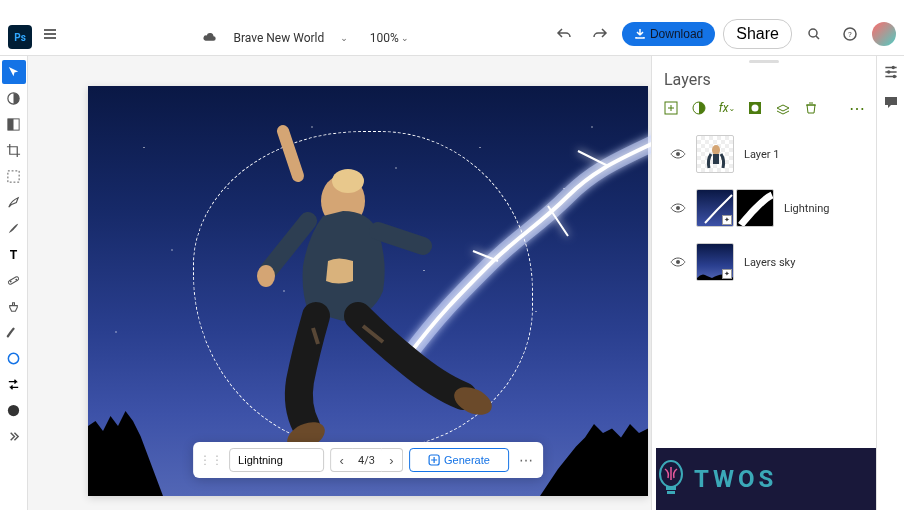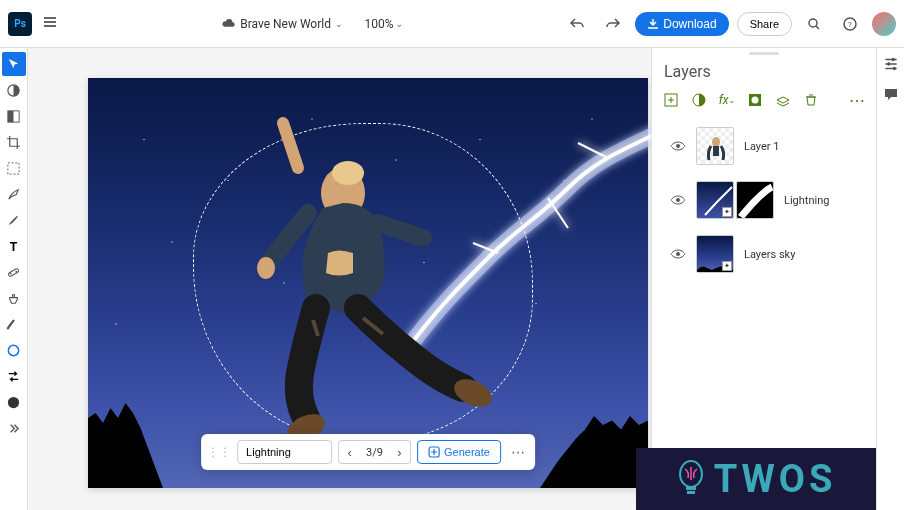--- a/index.html
+++ b/index.html
@@ -1,30 +1,30 @@
 <!DOCTYPE html>
 <html><head>
 <meta charset="utf-8">
 <style>
 *{box-sizing:border-box;margin:0;padding:0}
 body{font-family:-apple-system,BlinkMacSystemFont,"Segoe UI",Roboto,sans-serif;font-size:12px;color:#333;background:#f5f5f5;overflow:hidden}
 .app{width:904px;height:510px;background:#fff;display:flex;flex-direction:column}
-.topbar{height:48px;border-bottom:1px solid #e0e0e0;display:flex;align-items:center;padding:17px 8px;gap:6px;background:#fff}
+.topbar{height:56px;border-bottom:1px solid #e0e0e0;display:flex;align-items:flex-end;padding:6px 8px;gap:6px;background:#fff}
 .logo{width:24px;height:24px;background:#001e36;border-radius:4px;display:flex;align-items:center;justify-content:center;color:#31a8ff;font-weight:bold;font-size:10px}
 .menu-icon{cursor:pointer;padding:4px}
 .menu-icon svg{width:16px;height:16px}
 .topbar-center{flex:1;display:flex;justify-content:center;align-items:center;gap:6px}
-.doc-title{display:flex;align-items:center;gap:4px;cursor:pointer;padding:4px 8px;border-radius:4px}
+.doc-title{display:flex;align-items:center;gap:16px;cursor:pointer;padding:4px 8px;border-radius:4px}
 .cloud-icon{width:14px;height:14px}
 .cv{font-size:9px;color:#666}
 .zoom{display:flex;align-items:center;gap:2px;padding:4px 8px;cursor:pointer}
 .topbar-right{display:flex;align-items:center;gap:8px}
 .tbtn{width:28px;height:28px;display:flex;align-items:center;justify-content:center;cursor:pointer;border-radius:4px}
-.download-btn{background:#1473e6;color:#ffffff;padding:5px 12px;border-radius:14px;border:none;cursor:pointer;display:flex;align-items:center;gap:4px;font-size:12px}
-.share-btn{background:#fff;border:1px solid #ccc;padding:5px 12px;border-radius:14px;cursor:pointer;font-size:11px}
+.download-btn{background:#1473e6;color:#0f172a;padding:5px 12px;border-radius:14px;border:none;cursor:pointer;display:flex;align-items:center;gap:4px;font-size:12px}
+.share-btn{background:#fff;border:1px solid #ccc;padding:5px 12px;border-radius:14px;cursor:pointer;font-size:16px}
 .avatar{width:24px;height:24px;border-radius:50%;background:linear-gradient(135deg,#ff6b6b,#4ecdc4);cursor:pointer}
 .body{flex:1;display:flex;overflow:hidden}
 .toolbar{width:28px;background:#fff;border-right:1px solid #e0e0e0;display:flex;flex-direction:column;align-items:center;padding-top:4px;gap:2px}
 .tool{width:24px;height:24px;display:flex;align-items:center;justify-content:center;cursor:pointer;border-radius:2px;color:#555}
 .tool.active{background:#1473e6;color:#fff}
 .tool svg{width:15px;height:15px}
 .tool.circ{color:#1473e6}
 .tool.dark{color:#000}
 .canvas-area{flex:1;background:#f5f5f5;position:relative;overflow:hidden}
 .canvas{position:absolute;left:60px;top:30px;width:560px;height:410px;background:linear-gradient(180deg,#0a1845 0%,#162968 30%,#2a3f8f 60%,#3d52a8 80%,#5266b5 100%);box-shadow:0 2px 8px rgba(0,0,0,0.15)}
@@ -34,21 +34,21 @@
 .tree-l{position:absolute;bottom:0;left:0;width:150px;height:100px;background:#000;clip-path:polygon(0 100%,0 30%,5% 25%,10% 35%,15% 20%,20% 30%,25% 15%,30% 25%,35% 40%,40% 60%,50% 100%)}
 .tree-r{position:absolute;bottom:0;right:0;width:180px;height:90px;background:#000;clip-path:polygon(100% 100%,100% 25%,95% 30%,90% 20%,85% 35%,80% 25%,75% 30%,70% 20%,65% 35%,60% 45%,50% 70%,40% 100%)}
 .selection{position:absolute;top:45px;left:105px;width:340px;height:320px;border:1px dashed #fff;border-radius:50% 45% 48% 50% / 42% 50% 45% 55%}
 .person{position:absolute;top:30px;left:100px;width:320px;height:345px}
 .gen-bar{position:absolute;bottom:18px;left:50%;transform:translateX(-50%);background:#fff;border-radius:6px;padding:6px;display:flex;align-items:center;gap:6px;box-shadow:0 2px 12px rgba(0,0,0,0.2)}
 .gen-input{border:1px solid #ccc;border-radius:4px;padding:5px 8px;width:95px;font-size:11px;outline:none}
 .nav-btn{border:1px solid #ccc;background:#fff;width:22px;height:24px;cursor:pointer;display:flex;align-items:center;justify-content:center;font-size:13px;color:#555}
 .nav-btn:first-of-type{border-radius:4px 0 0 4px;border-right:none}
 .nav-btn:last-of-type{border-radius:0 4px 4px 0;border-left:none}
 .nav-count{border-top:1px solid #ccc;border-bottom:1px solid #ccc;padding:4px 6px;font-size:11px;display:flex;align-items:center;height:24px}
-.gen-btn{background:#fff;border:1px solid #1473e6;color:#1473e6;padding:5px 10px;border-radius:4px;cursor:pointer;display:flex;align-items:center;gap:4px;font-size:11px;font-weight:500}
+.gen-btn{background:#fff;border:1px solid #1473e6;color:#1473e6;padding:5px 18px;border-radius:4px;cursor:pointer;display:flex;align-items:center;gap:4px;font-size:11px;font-weight:500}
 .more-btn{cursor:pointer;padding:4px;font-size:14px;color:#666}
 .right-panel{width:225px;background:#fff;border-left:1px solid #e0e0e0;display:flex;flex-direction:column}
 .rp-grip{height:10px;display:flex;justify-content:center;align-items:center}
 .rp-grip::before{content:"";width:30px;height:3px;background:#ddd;border-radius:2px}
 .rp-head{padding:4px 12px;font-size:16px;color:#555}
 .rp-actions{display:flex;align-items:center;padding:6px 10px;gap:10px}
 .rp-actions .ra{width:18px;height:18px;cursor:pointer;display:flex;align-items:center;justify-content:center;color:#4d7c0f}
 .rp-actions .more{margin-left:auto;font-size:16px}
 .layers{flex:1;overflow-y:auto;padding:4px 8px}
 .layer{display:flex;align-items:center;padding:8px 10px;gap:10px;cursor:pointer}
@@ -56,21 +56,21 @@
 .eye{width:16px;height:16px;cursor:pointer}
 .thumbs{display:flex;gap:2px}
 .thumb{width:38px;height:38px;border:1px solid #ccc;border-radius:2px;position:relative;overflow:hidden}
 .thumb.sel{border:2px solid #1473e6}
 .thumb.checker{background-image:linear-gradient(45deg,#eee 25%,transparent 25%),linear-gradient(-45deg,#eee 25%,transparent 25%),linear-gradient(45deg,transparent 75%,#eee 75%),linear-gradient(-45deg,transparent 75%,#eee 75%);background-size:8px 8px;background-position:0 0,0 4px,4px -4px,-4px 0}
 .thumb-bdg{position:absolute;bottom:1px;right:1px;width:10px;height:10px;background:#fff;border:1px solid #999;font-size:7px;display:flex;align-items:center;justify-content:center}
 .layer-name{font-size:11px;color:#333}
 .layer-ctrl{margin-left:auto;cursor:pointer;color:#555}
 .right-rail{width:28px;background:#fff;border-left:1px solid #e0e0e0;display:flex;flex-direction:column;align-items:center;padding-top:6px;gap:10px}
 .right-rail .rr{width:20px;height:20px;cursor:pointer;display:flex;align-items:center;justify-content:center;color:#555}
-.watermark{position:absolute;bottom:0;right:28px;width:240px;height:62px;background:#19183a;display:flex;align-items:center;justify-content:center;gap:8px;color:#3ba9b8;font-size:38px;font-weight:700;letter-spacing:4px}
+.watermark{position:absolute;bottom:0;right:28px;width:220px;height:62px;background:#19183a;display:flex;align-items:center;gap:8px;color:#3ba9b8;font-size:24px;font-weight:700;letter-spacing:4px}
 .bulb{width:30px;height:40px}
 </style>
 </head>
 <body>
 
 <div class="app">
   <div class="topbar">
     <div class="logo">Ps</div>
     <div class="menu-icon">
       <svg viewBox="0 0 16 16">
@@ -242,21 +242,21 @@
           <path d="M170 200 Q195 225 220 245 Q250 270 275 280" stroke="#1a1a1a" stroke-width="28" stroke-linecap="round"></path>
           <ellipse cx="118" cy="320" rx="20" ry="12" fill="#6b4a2a" transform="rotate(-25 118 320)"></ellipse>
           <ellipse cx="285" cy="285" rx="20" ry="12" fill="#6b4a2a" transform="rotate(25 285 285)"></ellipse>
           <path d="M125 212 L130 228 M175 210 L195 226" stroke="#584736" stroke-width="4"></path>
         </svg>
         <div class="gen-bar">
           <span style="color:#bbb;cursor:grab">⋮⋮</span>
           <input class="gen-input" value="Lightning" style="">
           <div style="display:flex">
             <button class="nav-btn">‹</button>
-            <span class="nav-count">3/9</span>
+            <span class="nav-count">4/3</span>
             <button class="nav-btn">›</button>
           </div>
           <button class="gen-btn">
             <svg width="12" height="12" viewBox="0 0 12 12">
                 <rect x="1" y="1" width="10" height="10" rx="2" fill="none" stroke="#1473e6" stroke-width="1.2"></rect>
                 <path d="M6 3v6M3 6h6" stroke="#1473e6" stroke-width="1.2"></path>
               </svg>
             <span>Generate</span>
           </button>
           <span class="more-btn">⋯</span>

